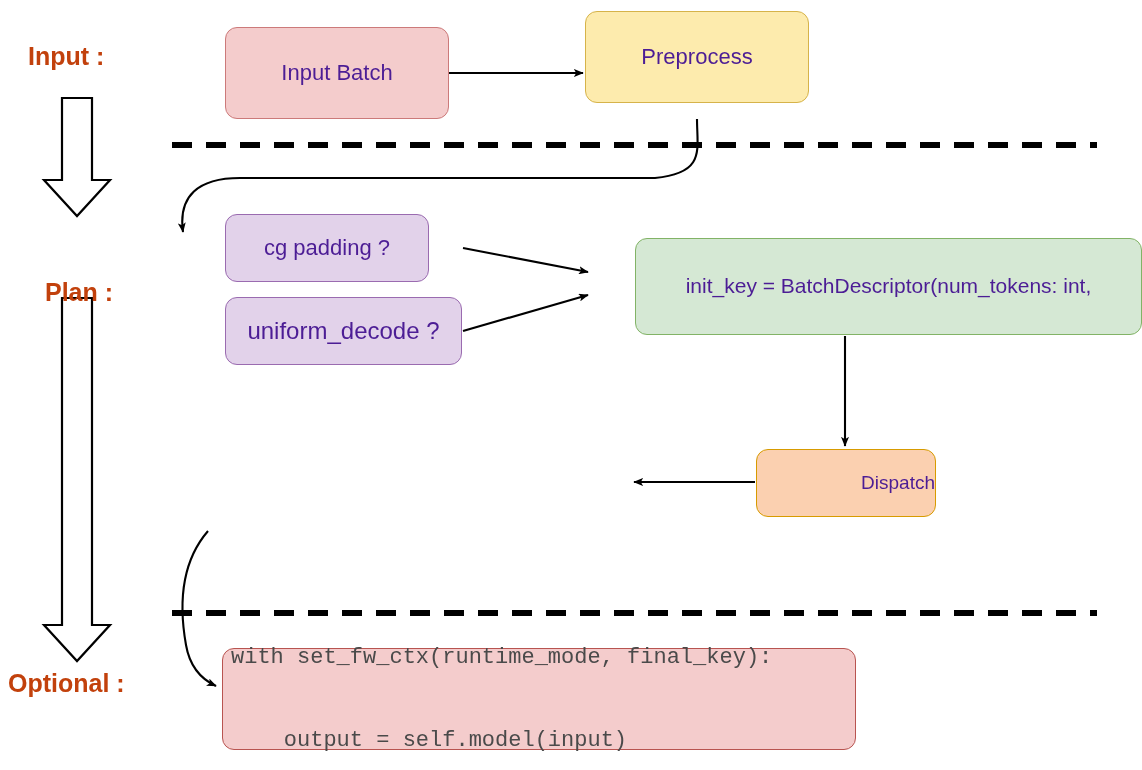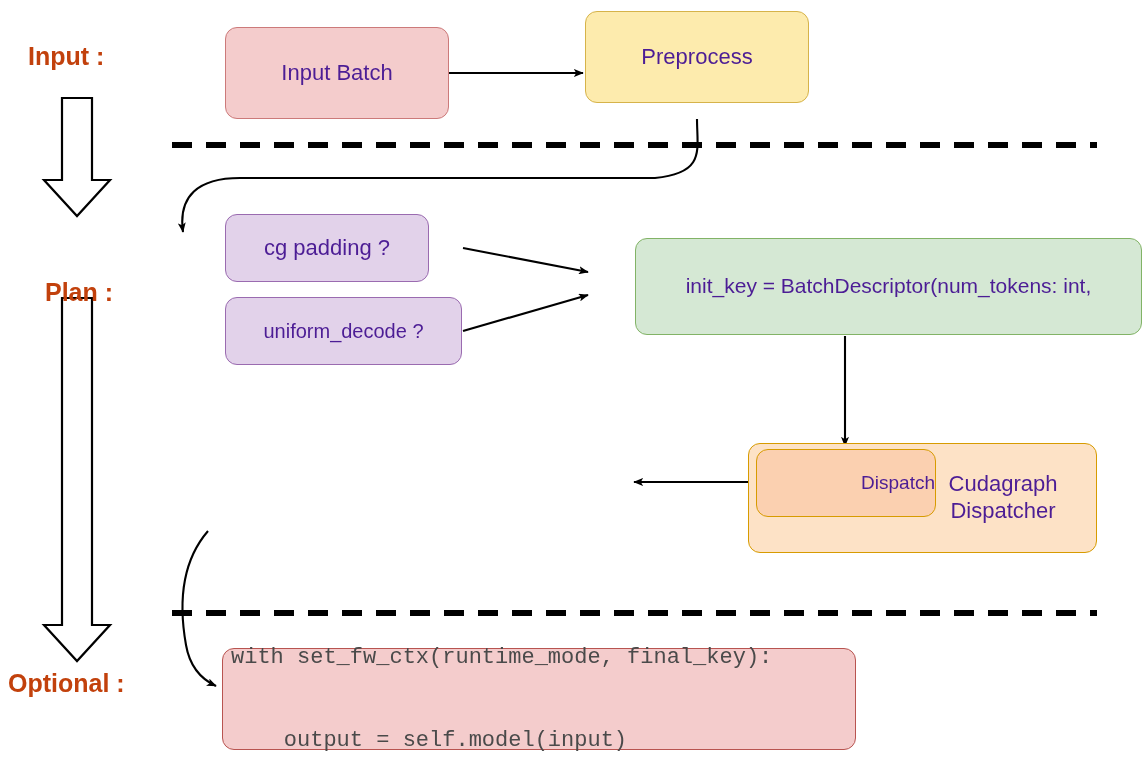--- a/index.html
+++ b/index.html
@@ -83,21 +83,21 @@
     font-family: "Liberation Mono", monospace;
     color: #4a4a4a;
     justify-content: flex-start;
     align-items: center;
     text-align: left;
     white-space: pre;
   }
   #node-input-batch  { left: 225px; top: 27px;  width: 224px; height: 92px;  font-size: 22px; }
   #node-preprocess   { left: 585px; top: 11px;  width: 224px; height: 92px;  font-size: 22px; }
   #node-cg-padding   { left: 225px; top: 214px; width: 204px; height: 68px;  font-size: 22px; }
-  #node-uniform-dec  { left: 225px; top: 297px; width: 237px; height: 68px;  font-size: 20px; }
+  #node-uniform-dec  { left: 225px; top: 297px; width: 237px; height: 68px;  font-size: 24px; }
   #node-init-key     { left: 591px; top: 238px; width: 507px; height: 97px;  font-size: 21px; padding: 0 10px; margin-left: 44px; }
   #node-cg-dispatcher{ left: 748px; top: 443px; width: 349px; height: 110px; font-size: 22px; }
   #node-dispatch     { left: 756px; top: 449px; width: 180px; height: 68px;  font-size: 19px; }
   #node-runtime-mode { left: 226px; top: 447px; width: 404px; height: 105px; font-size: 19px; }
   #node-code         { left: 222px; top: 648px; width: 634px; height: 102px; font-size: 22px; padding-left: 8px; }
   #cg-dispatcher-label {
     position: absolute;
     right: 18px;
     top: 50%;
     transform: translateY(-50%);
@@ -182,26 +182,20 @@
   <div class="node node-purple" id="node-uniform-dec">
     <span>uniform_decode ?</span>
   </div>
 
   <div class="node node-green" id="node-init-key">
     <div>
       <div>init_key = BatchDescriptor(num_tokens: int,</div>
     </div>
   </div>
 
-  <div class="node node-orange-outer" id="node-cg-dispatcher">
-    <div id="cg-dispatcher-label">
-      <div>Cudagraph</div>
-      <div>Dispatcher</div>
-    </div>
-  </div>
 
   <div class="node node-orange-inner" id="node-dispatch">
     <span>Dispatch</span>
   </div>
 
 
   <div class="node node-code" id="node-code">
     <div>
       <div>with set_fw_ctx(runtime_mode, final_key):</div>
       <div>    output = self.model(input)</div>

